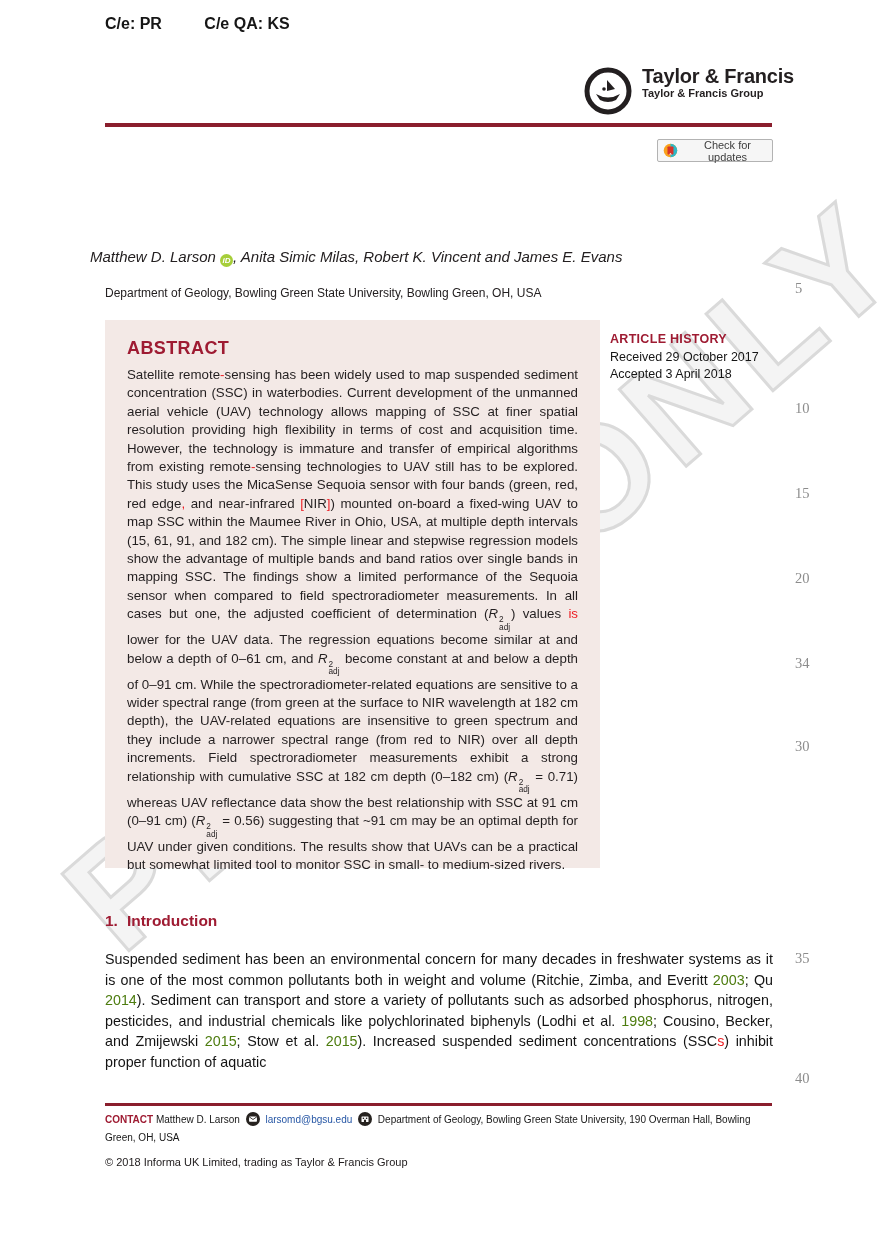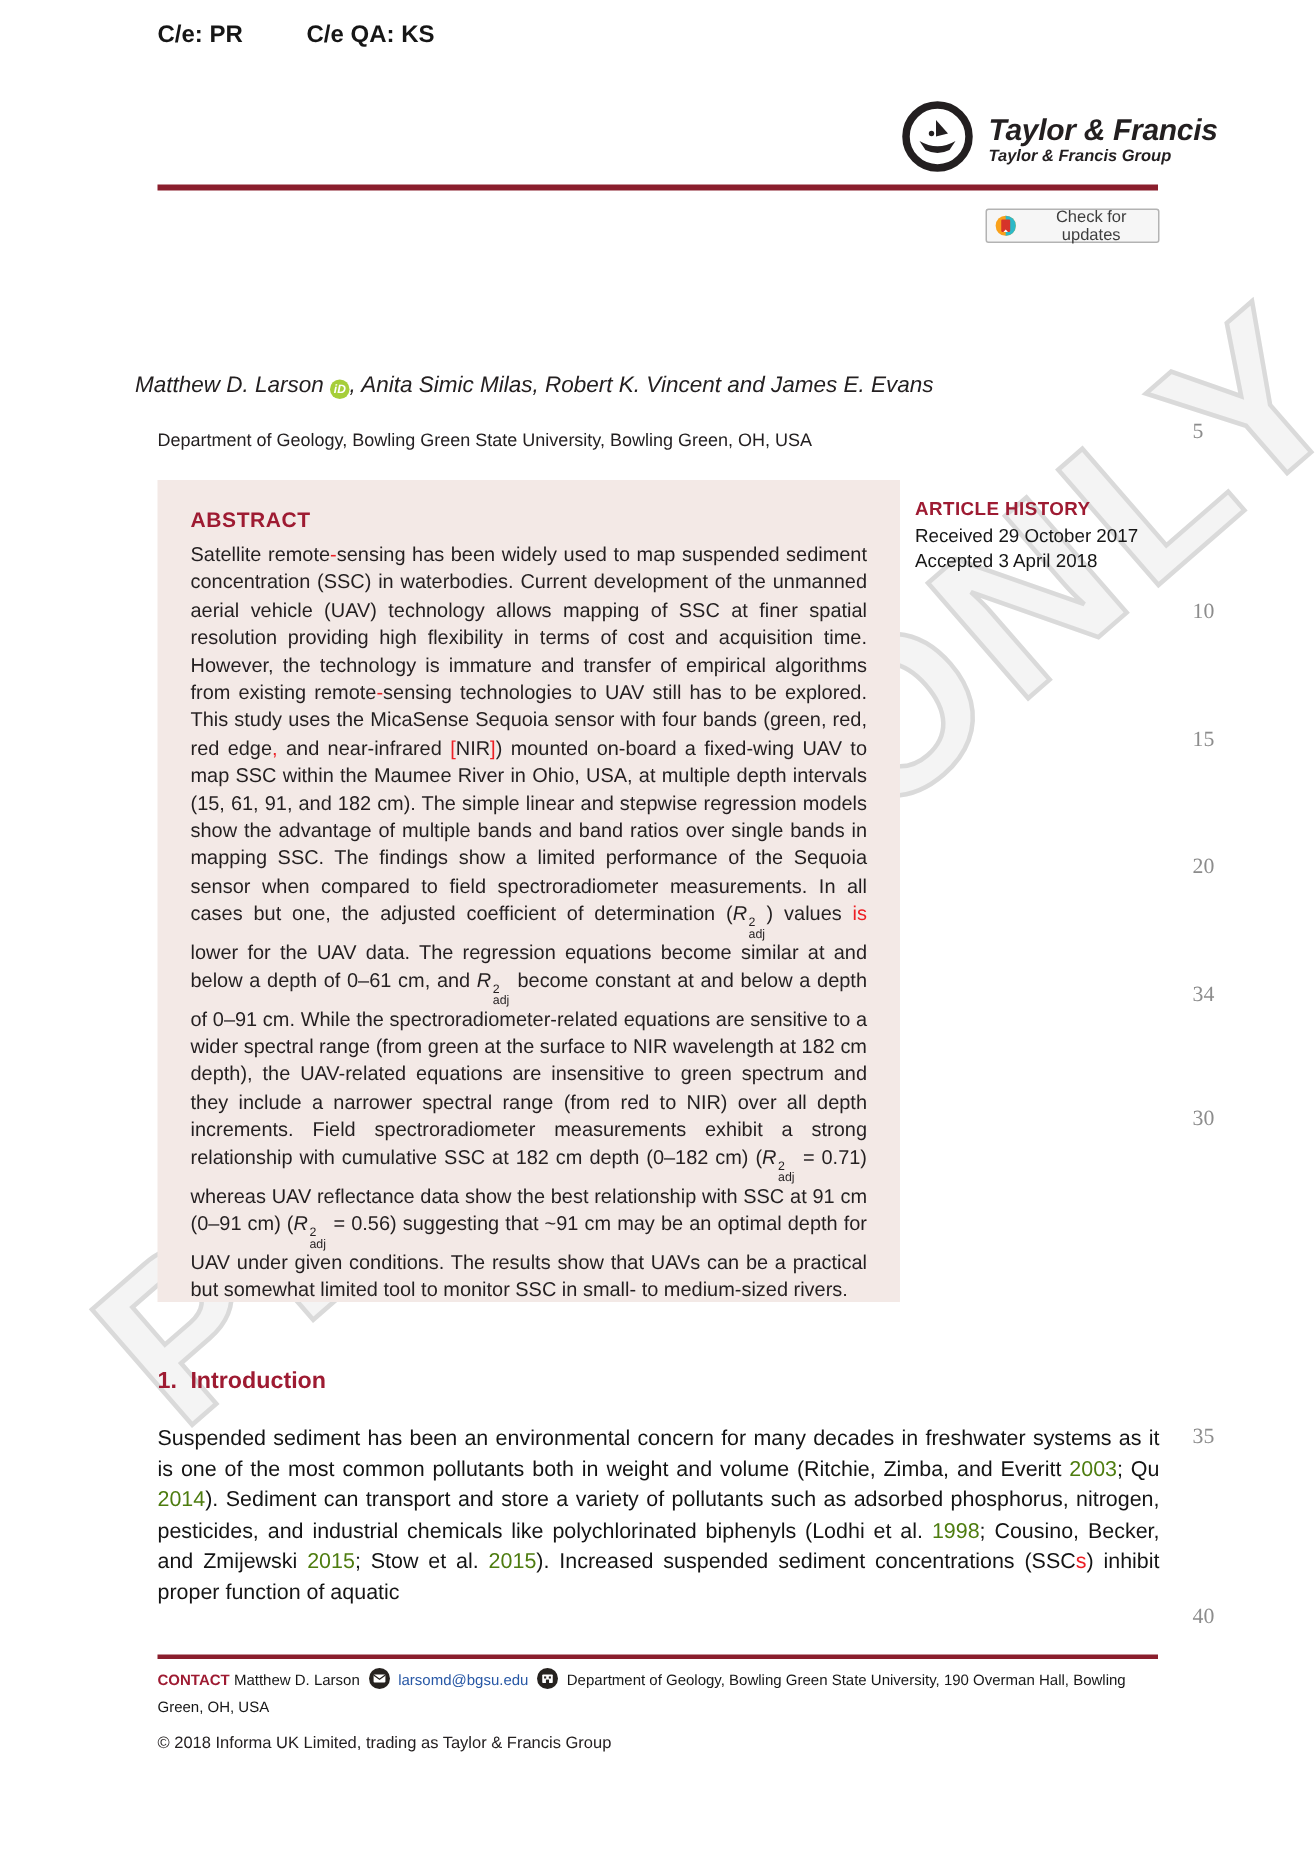--- a/index.html
+++ b/index.html
@@ -10,21 +10,21 @@
 
   
   .proof-marks{left:105px;top:15px;font-size:16px;font-weight:bold;color:#161616;z-index:3;}
   .proof-marks span{margin-right:38px;}
 
   
   .journal-info{left:105px;top:84px;font-size:11.5px;line-height:1.35;color:#161616;z-index:3;}
   .journal-info .doi{font-size:11.5px;}
 
   
-  .tf-logo{left:600px;top:66px;display:flex;align-items:center;z-index:3;font-style:italic;}
+  .tf-logo{left:583px;top:66px;display:flex;z-index:3;}
   .tf-logo .brand-text{margin-left:9px;}
   .tf-brand{font-size:20px;font-weight:bold;color:#231f20;letter-spacing:-0.2px;line-height:1.05;}
   .tf-group{font-size:11px;font-weight:bold;color:#231f20;}
 
   .header-rule{left:105px;top:123px;width:667px;height:4px;background:#8a1e2d;z-index:3;}
 
   
   .check-badge{left:657px;top:139px;width:114px;height:21px;border:1px solid #b3b3b3;
     background:#f6f6f6;display:flex;align-items:center;z-index:3;border-radius:2px;text-align:center;}
   .check-badge svg{margin:0 5px 0 5px;}
@@ -39,21 +39,21 @@
   .affiliation{left:105px;top:286px;font-size:12px;color:#242021;z-index:3;}
 
   
   .watermark{left:-20px;top:545px;width:880px;text-align:center;transform:rotate(-41deg);
     font-size:148px;font-weight:bold;letter-spacing:8px;color:#f4f4f4;
     -webkit-text-stroke:3px #dadada;z-index:1;white-space:nowrap;user-select:none;}
 
   
   .abstract-box{left:105px;top:320px;width:495px;height:548px;background:#f3e9e6;z-index:2;
     padding:18px 22px;box-sizing:border-box;}
-  .abstract-box h2{margin:0 0 7px 0;font-size:14px;letter-spacing:.4px;color:#9e1b32;}
+  .abstract-box h2{margin:0 0 7px 0;font-size:18px;letter-spacing:.4px;color:#9e1b32;}
   .abstract-box p{margin:0;font-size:13.3px;line-height:1.385;text-align:justify;color:#231f20;}
 
   
   .article-history{left:610px;top:332px;width:175px;z-index:2;}
   .article-history h2{margin:0 0 3px 0;font-size:12.5px;letter-spacing:.3px;color:#9e1b32;}
   .article-history div{font-size:12.5px;line-height:1.38;color:#161616;}
 
   
   .line-no{left:795px;width:30px;font-family:"Liberation Serif","DejaVu Serif",serif;
     font-size:14.5px;color:#8c8c8c;z-index:3;}

